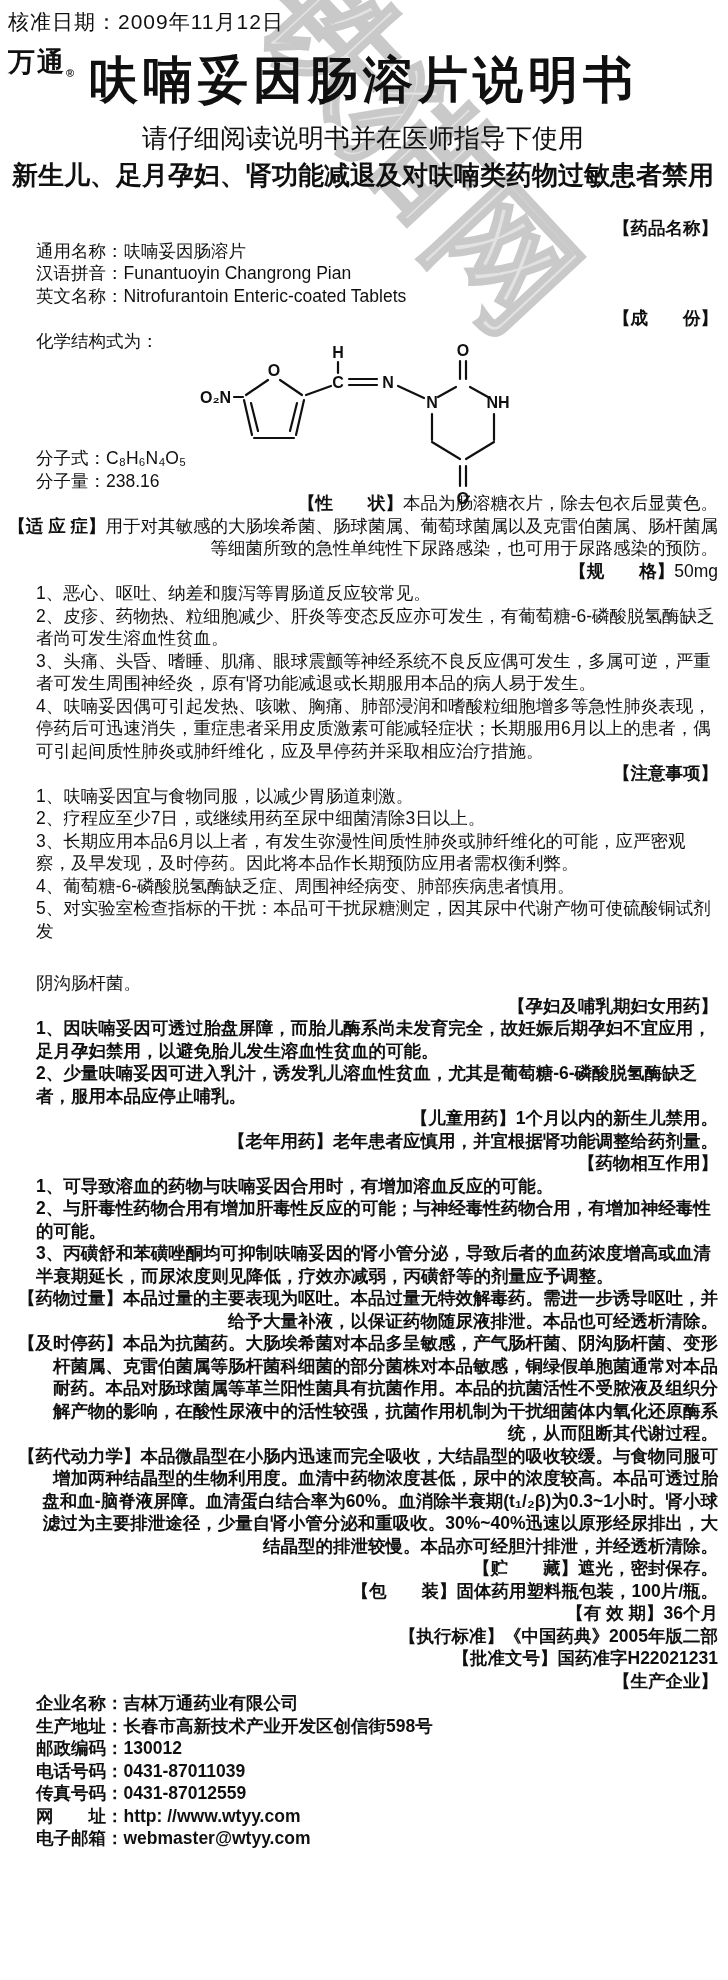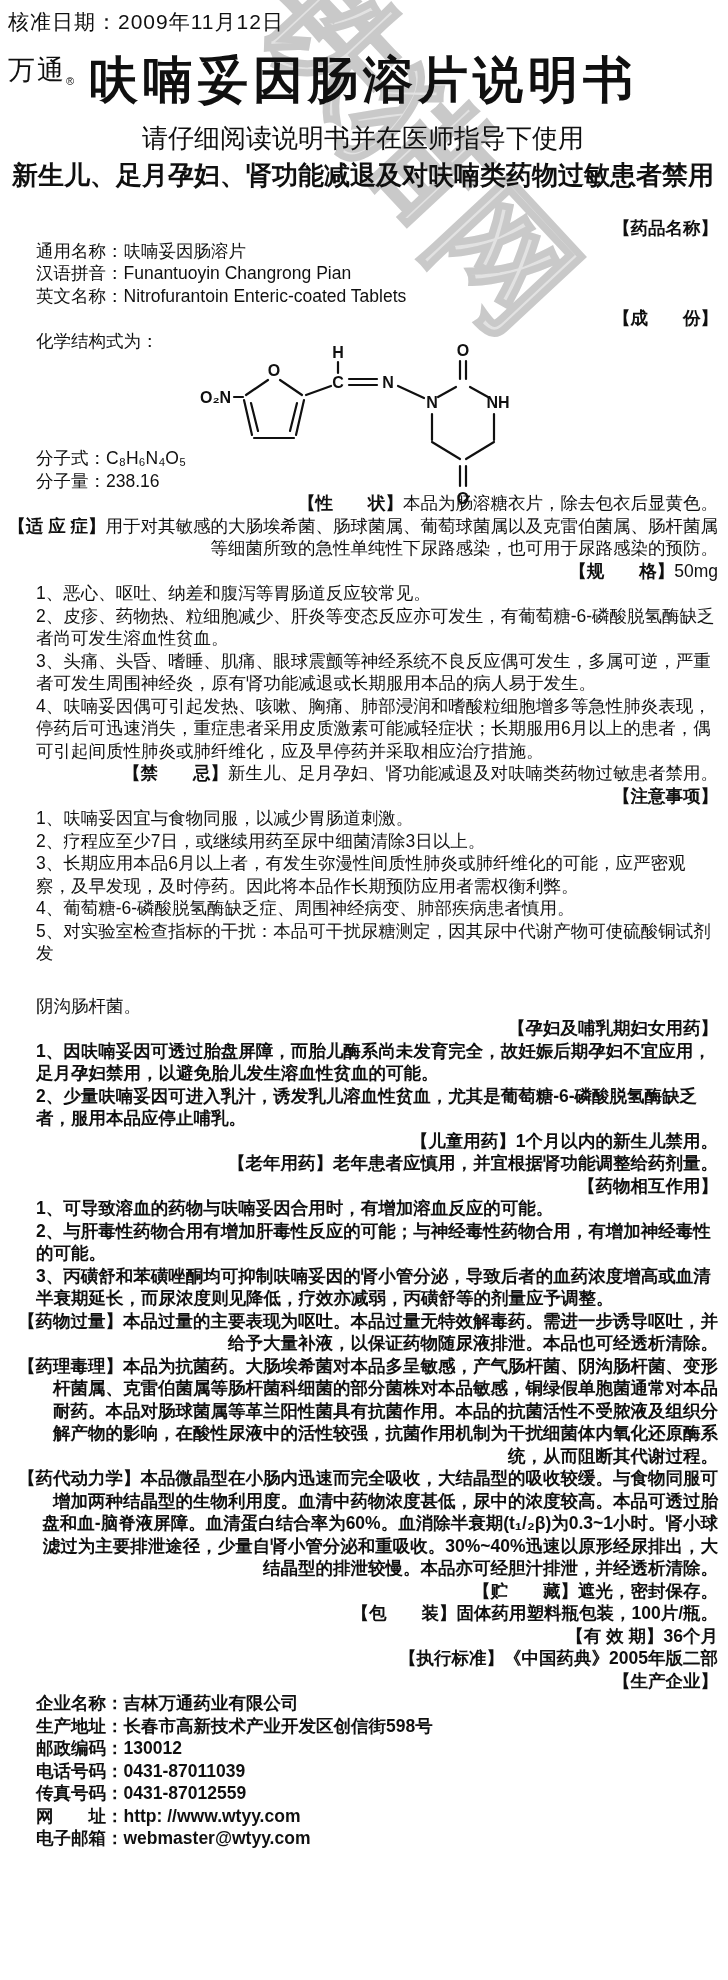--- a/index.html
+++ b/index.html
@@ -15,21 +15,21 @@
     position:absolute;font-size:135px;font-weight:bold;line-height:1;
     color:#e2e2e2;-webkit-text-stroke:3px #c9c9c9;
     transform:rotate(47deg);
   }
   .wm0{left:268px;top:-30px;}
   .wm1{left:352px;top:78px;}
   .wm2{left:436px;top:190px;}
   
   .approval{font-size:21px;font-weight:normal;letter-spacing:1px;}
   .header-row{position:relative;height:74px;margin-top:8px;}
-  .brand{position:absolute;left:0;top:8px;font-size:27px;font-weight:normal;letter-spacing:2px;}
+  .brand{position:absolute;left:0;top:0;font-size:27px;font-weight:bold;letter-spacing:2px;}
   .brand .mark{font-size:11px;vertical-align:sub;letter-spacing:0;}
   .title{
     text-align:center;font-size:50px;font-weight:bold;letter-spacing:5px;
     font-family:"Liberation Serif","DejaVu Serif",serif;line-height:72px;white-space:nowrap;
   }
   .sub1{text-align:center;font-size:26px;font-weight:normal;margin-top:3px;}
   .sub2{text-align:center;font-size:26px;font-weight:bold;margin-top:2px;}
   
   main{margin-top:24px;font-size:17.5px;line-height:22.5px;}
   .section{padding-left:28px;}
@@ -132,23 +132,20 @@
       <div class="section">
         <div class="head-line para"><span class="heading">【规　　格】</span><span>50mg</span></div>
       </div>
       <div class="section">
         <div class="para">1、恶心、呕吐、纳差和腹泻等胃肠道反应较常见。</div>
         <div class="para">2、皮疹、药物热、粒细胞减少、肝炎等变态反应亦可发生，有葡萄糖-6-磷酸脱氢酶缺乏者尚可发生溶血性贫血。</div>
         <div class="para">3、头痛、头昏、嗜睡、肌痛、眼球震颤等神经系统不良反应偶可发生，多属可逆，严重者可发生周围神经炎，原有肾功能减退或长期服用本品的病人易于发生。</div>
         <div class="para">4、呋喃妥因偶可引起发热、咳嗽、胸痛、肺部浸润和嗜酸粒细胞增多等急性肺炎表现，停药后可迅速消失，重症患者采用皮质激素可能减轻症状；长期服用6月以上的患者，偶可引起间质性肺炎或肺纤维化，应及早停药并采取相应治疗措施。</div>
       </div>
       <div class="section">
-        <div class="head-line para"><span class="heading">【禁　　忌】</span><span>新生儿、足月孕妇、肾功能减退及对呋喃类药物过敏患者禁用。</span></div>
-      </div>
-      <div class="section">
         <div class="head-line para"><span class="heading">【注意事项】</span></div>
         <div class="para">1、呋喃妥因宜与食物同服，以减少胃肠道刺激。</div>
         <div class="para">2、疗程应至少7日，或继续用药至尿中细菌清除3日以上。</div>
         <div class="para">3、长期应用本品6月以上者，有发生弥漫性间质性肺炎或肺纤维化的可能，应严密观察，及早发现，及时停药。因此将本品作长期预防应用者需权衡利弊。</div>
         <div class="para">4、葡萄糖-6-磷酸脱氢酶缺乏症、周围神经病变、肺部疾病患者慎用。</div>
         <div class="para">5、对实验室检查指标的干扰：本品可干扰尿糖测定，因其尿中代谢产物可使硫酸铜试剂发</div>
         <div class="para gap-top">阴沟肠杆菌。</div>
       </div>
       <div class="section heavy">
         <div class="head-line para"><span class="heading">【孕妇及哺乳期妇女用药】</span></div>
@@ -164,36 +161,39 @@
       <div class="section heavy">
         <div class="head-line para"><span class="heading">【药物相互作用】</span></div>
         <div class="para">1、可导致溶血的药物与呋喃妥因合用时，有增加溶血反应的可能。</div>
         <div class="para">2、与肝毒性药物合用有增加肝毒性反应的可能；与神经毒性药物合用，有增加神经毒性的可能。</div>
         <div class="para">3、丙磺舒和苯磺唑酮均可抑制呋喃妥因的肾小管分泌，导致后者的血药浓度增高或血清半衰期延长，而尿浓度则见降低，疗效亦减弱，丙磺舒等的剂量应予调整。</div>
       </div>
       <div class="section heavy">
         <div class="head-line para"><span class="heading">【药物过量】</span><span>本品过量的主要表现为呕吐。本品过量无特效解毒药。需进一步诱导呕吐，并给予大量补液，以保证药物随尿液排泄。本品也可经透析清除。</span></div>
       </div>
       <div class="section heavy">
-        <div class="head-line para"><span class="heading">【药理毒理】</span><span>本品为抗菌药。大肠埃希菌对本品多呈敏感，产气肠杆菌、阴沟肠杆菌、变形杆菌属、克雷伯菌属等肠杆菌科细菌的部分菌株对本品敏感，铜绿假单胞菌通常对本品耐药。本品对肠球菌属等革兰阳性菌具有抗菌作用。本品的抗菌活性不受脓液及组织分解产物的影响，在酸性尿液中的活性较强，抗菌作用机制为干扰细菌体内氧化还原酶系统，从而阻断其代谢过程。</span></div>
+        <div class="head-line para"><span class="heading">【及时停药】</span><span>本品为抗菌药。大肠埃希菌对本品多呈敏感，产气肠杆菌、阴沟肠杆菌、变形杆菌属、克雷伯菌属等肠杆菌科细菌的部分菌株对本品敏感，铜绿假单胞菌通常对本品耐药。本品对肠球菌属等革兰阳性菌具有抗菌作用。本品的抗菌活性不受脓液及组织分解产物的影响，在酸性尿液中的活性较强，抗菌作用机制为干扰细菌体内氧化还原酶系统，从而阻断其代谢过程。</span></div>
       </div>
       <div class="section heavy">
         <div class="head-line para"><span class="heading">【药代动力学】</span><span>本品微晶型在小肠内迅速而完全吸收，大结晶型的吸收较缓。与食物同服可增加两种结晶型的生物利用度。血清中药物浓度甚低，尿中的浓度较高。本品可透过胎盘和血-脑脊液屏障。血清蛋白结合率为60%。血消除半衰期(t₁/₂β)为0.3~1小时。肾小球滤过为主要排泄途径，少量自肾小管分泌和重吸收。30%~40%迅速以原形经尿排出，大结晶型的排泄较慢。本品亦可经胆汁排泄，并经透析清除。</span></div>
       </div>
       <div class="section heavy">
         <div class="head-line para"><span class="heading">【贮　　藏】</span><span>遮光，密封保存。</span></div>
       </div>
       <div class="section heavy">
         <div class="head-line para"><span class="heading">【包　　装】</span><span>固体药用塑料瓶包装，100片/瓶。</span></div>
       </div>
       <div class="section heavy">
         <div class="head-line para"><span class="heading">【有 效 期】</span><span>36个月</span></div>
       </div>
       <div class="section heavy">
         <div class="head-line para"><span class="heading">【执行标准】</span><span>《中国药典》2005年版二部</span></div>
+      </div>
+      <div class="section heavy">
+        <div class="head-line para"><span class="heading">【批准文号】</span><span>国药准字H22021231</span></div>
       </div>
       <div class="section heavy">
         <div class="head-line para"><span class="heading">【生产企业】</span></div>
         <div class="para">企业名称：吉林万通药业有限公司</div>
         <div class="para">生产地址：长春市高新技术产业开发区创信街598号</div>
         <div class="para">邮政编码：130012</div>
         <div class="para">电话号码：0431-87011039</div>
         <div class="para">传真号码：0431-87012559</div>
         <div class="para">网　　址：http: //www.wtyy.com</div>
         <div class="para">电子邮箱：webmaster@wtyy.com</div>

